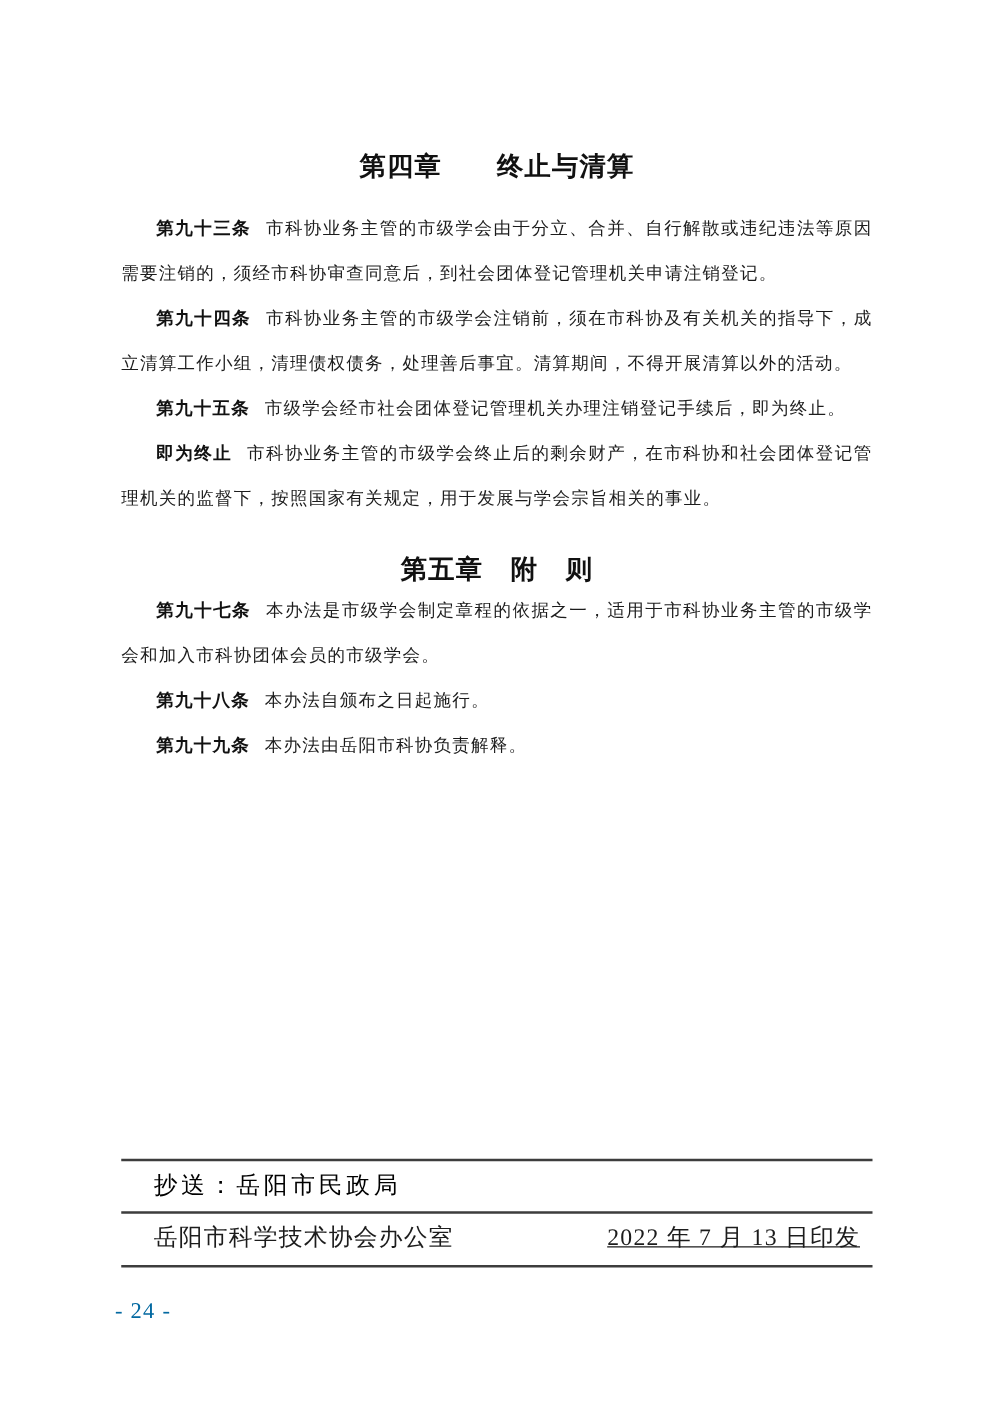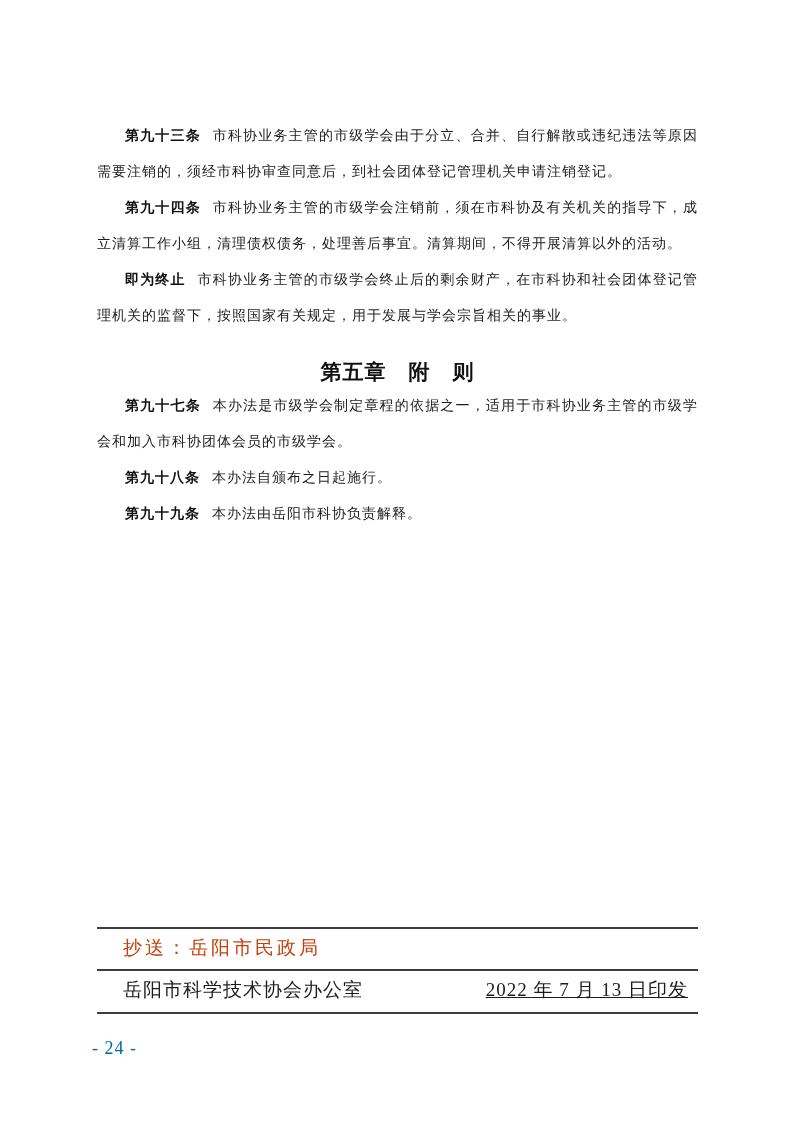--- a/index.html
+++ b/index.html
@@ -59,21 +59,21 @@
   }
   .rule-1 { top: 927px; }
   .rule-2 { top: 969px; }
   .rule-3 { top: 1012px; }
   .footer-cc {
     position: absolute;
     left: 123px;
     top: 935px;
     font-size: 19px;
     letter-spacing: 3px;
-    color: #c2410c;
+    color: #000000;
   }
   .footer-issue-row {
     position: absolute;
     left: 97px;
     top: 977px;
     width: 601px;
     display: flex;
     justify-content: space-between;
     font-size: 19px;
     color: #1c1c1c;
@@ -97,29 +97,33 @@
     color: #0369a1;
   }
 </style>
 </head>
 <body>
 
 <div class="page">
 
   <div class="content">
 
+    <h2 class="chapter-title ch4">第四章　　终止与清算</h2>
 
     <p class="article">
       <span class="num">第九十三条</span><span>市科协业务主管的市级学会由于分立、合并、自行解散或违纪违法等原因需要注销的，须经市科协审查同意后，到社会团体登记管理机关申请注销登记。</span>
     </p>
 
     <p class="article">
       <span class="num">第九十四条</span><span>市科协业务主管的市级学会注销前，须在市科协及有关机关的指导下，成立清算工作小组，清理债权债务，处理善后事宜。清算期间，不得开展清算以外的活动。</span>
     </p>
 
+    <p class="article">
+      <span class="num">第九十五条</span><span>市级学会经市社会团体登记管理机关办理注销登记手续后，即为终止。</span>
+    </p>
 
     <p class="article">
       <span class="num">即为终止</span><span>市科协业务主管的市级学会终止后的剩余财产，在市科协和社会团体登记管理机关的监督下，按照国家有关规定，用于发展与学会宗旨相关的事业。</span>
     </p>
 
     <h2 class="chapter-title ch5">第五章　附　则</h2>
 
     <p class="article">
       <span class="num">第九十七条</span><span>本办法是市级学会制定章程的依据之一，适用于市科协业务主管的市级学会和加入市科协团体会员的市级学会。</span>
     </p>

